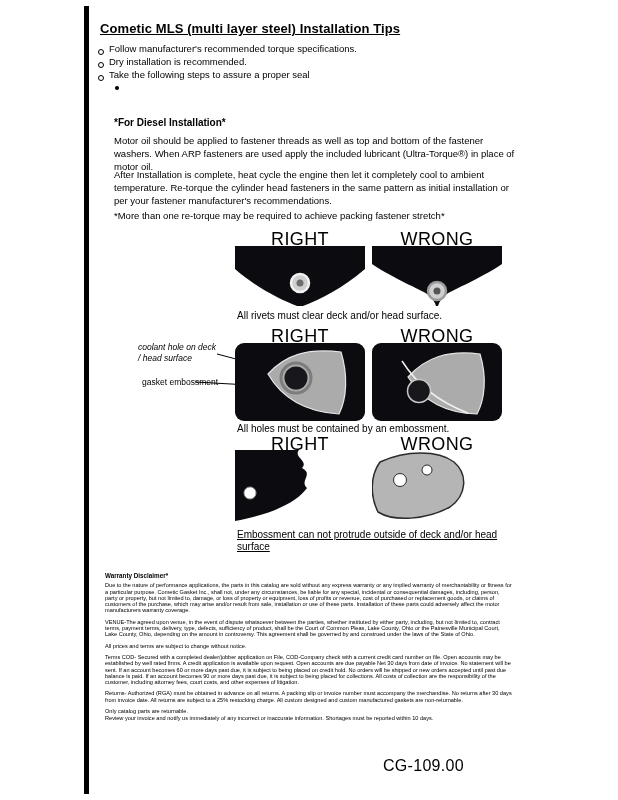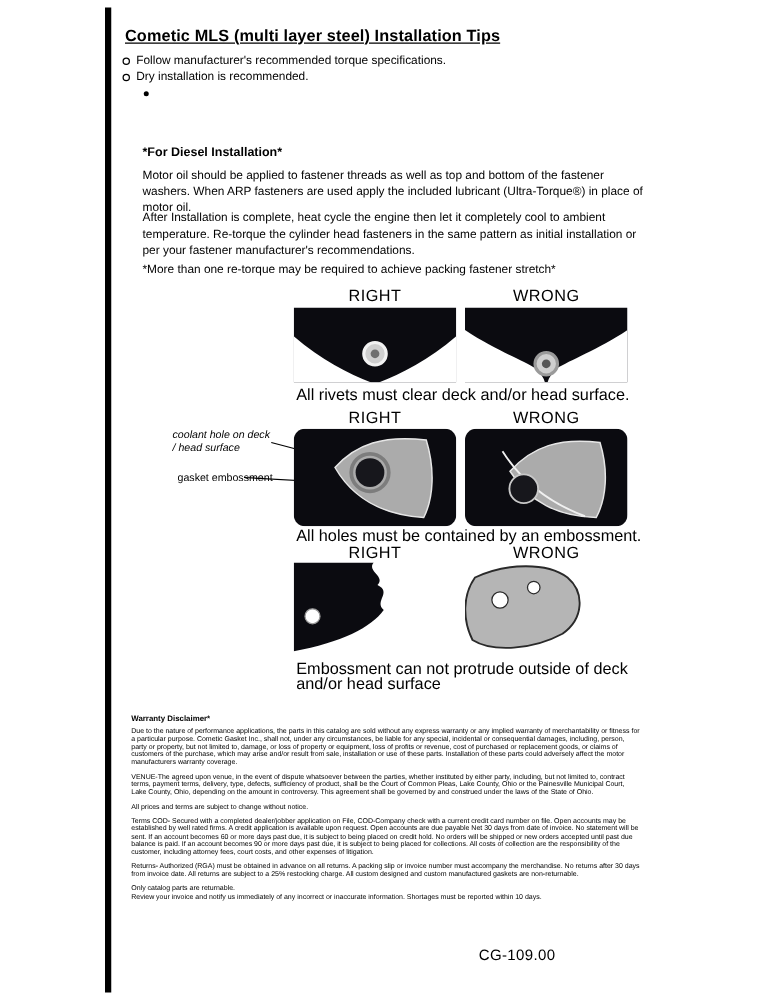--- a/index.html
+++ b/index.html
@@ -5,72 +5,76 @@
   html,body{margin:0;padding:0;background:#ffffff;}
   body{width:618px;height:800px;overflow:hidden;}
   .page{position:relative;width:618px;height:800px;background:#ffffff;
         font-family:"Liberation Sans", sans-serif;color:#000;}
   .rule{position:absolute;left:84px;top:6px;width:5px;height:788px;background:#000;}
 
   .title{position:absolute;left:100px;top:21px;font-size:13px;font-weight:bold;
          text-decoration:underline;letter-spacing:.1px;}
 
   .bullets{position:absolute;left:98px;top:42px;width:430px;font-size:9.5px;line-height:13px;}
-  .b-item{display:flex;align-items:flex-start;}
+  .b-item{display:flex;align-items:flex-end;}
   .o-bullet{flex:0 0 auto;width:4px;height:4px;border:1px solid #000;border-radius:50%;margin:4px 5px 0 0;}
   .f-bullet{flex:0 0 auto;width:4px;height:4px;background:#000;border-radius:50%;margin:4.5px 5px 0 0;}
   .sub{margin-left:17px;}
 
   .diesel-heading{position:absolute;left:114px;top:117px;font-size:10px;font-weight:bold;}
   .para{position:absolute;left:114px;width:402px;font-size:9.5px;line-height:12.8px;}
   .para1{top:135px;}
   .para2{top:169px;}
   .note{position:absolute;left:114px;top:210px;font-size:9.5px;}
 
-  .hdr{position:absolute;width:130px;text-align:center;font-size:13px;letter-spacing:.4px;}
+  .hdr{position:absolute;width:130px;text-align:center;font-size:18px;letter-spacing:.4px;}
   .h-r1-l{left:235px;top:229px;} .h-r1-r{left:372px;top:229px;}
   .h-r2-l{left:235px;top:326px;} .h-r2-r{left:372px;top:326px;}
   .h-r3-l{left:235px;top:434px;} .h-r3-r{left:372px;top:434px;}
 
   .img{position:absolute;width:130px;line-height:0;}
   .i-r1-l{left:235px;top:246px;} .i-r1-r{left:372px;top:246px;}
   .i-r2-l{left:235px;top:343px;} .i-r2-r{left:372px;top:343px;}
   .i-r3-l{left:235px;top:450px;} .i-r3-r{left:372px;top:450px;}
 
-  .caption{position:absolute;left:237px;font-size:13px;line-height:12px;}
-  .cap1{top:310px;} .cap2{top:423px;} .cap3{top:529px;width:270px;}
+  .caption{position:absolute;left:237px;font-size:10px;line-height:12px;}
+  .cap1{top:310px;} .cap2{top:423px;} .cap3{top:529px;width:270px;text-decoration:underline;}
 
   .callout{position:absolute;font-size:8.5px;line-height:10.5px;}
   .co-coolant{left:138px;top:342px;width:80px;font-style:italic;}
   .co-emboss{left:117px;top:377px;width:90px;padding-left:25px;}
   .co-lines{position:absolute;left:195px;top:348px;width:112px;height:44px;}
 
   .disclaimer{position:absolute;left:105px;top:573px;width:408px;font-size:5.6px;line-height:6.3px;}
   .d-head{font-size:6.3px;font-weight:bold;margin:0 0 3px 0;}
   .disclaimer p{margin:0 0 5px 0;}
   .disclaimer p.tight{margin:0 0 1px 0;}
 
-  .footer{position:absolute;left:383px;top:757px;font-size:12px;letter-spacing:.3px;}
+  .footer{position:absolute;left:383px;top:757px;font-size:16px;letter-spacing:.3px;}
 </style>
 </head>
 <body>
 
 <div class="page">
   <div class="rule"></div>
 
   <div class="title">Cometic MLS (multi layer steel) Installation Tips</div>
 
   <div class="bullets">
     <div class="b-item">
       <span class="o-bullet"></span>
       <span>Follow manufacturer's recommended torque specifications.</span>
     </div>
     <div class="b-item">
       <span class="o-bullet"></span>
       <span>Dry installation is recommended.</span>
+    </div>
+    <div class="b-item">
+      <span class="o-bullet"></span>
+      <span>Take the following steps to assure a proper seal</span>
     </div>
     <div class="b-item sub">
       <span class="f-bullet"></span>
     </div>
   </div>
 
   <div class="diesel-heading">*For Diesel Installation*</div>
   <div class="para para1">Motor oil should be applied to fastener threads as well as top and bottom of the fastener washers. When ARP fasteners are used apply the included lubricant (Ultra-Torque®) in place of motor oil.</div>
   <div class="para para2">After Installation is complete, heat cycle the engine then let it completely cool to ambient temperature. Re-torque the cylinder head fasteners in the same pattern as initial installation or per your fastener manufacturer's recommendations.</div>
   <div class="note">*More than one re-torque may be required to achieve packing fastener stretch*</div>

